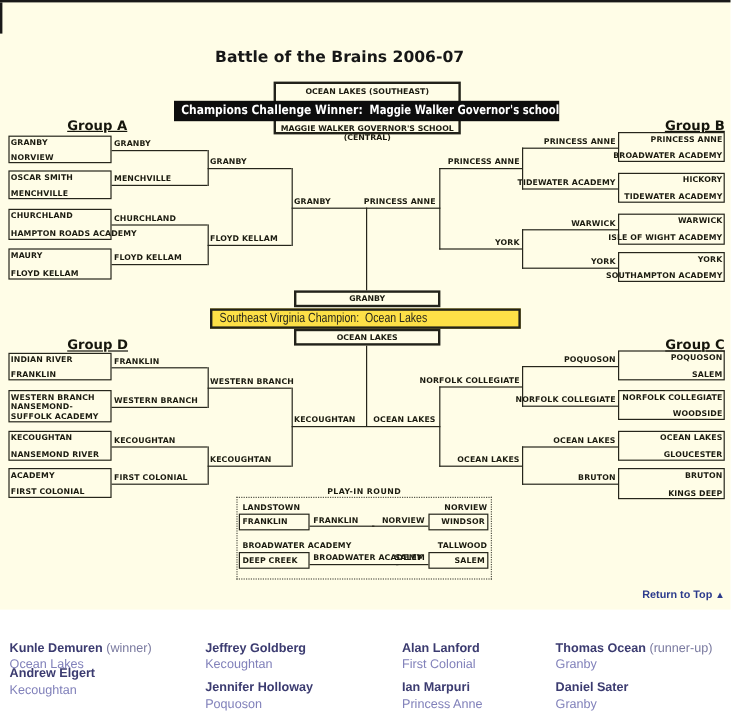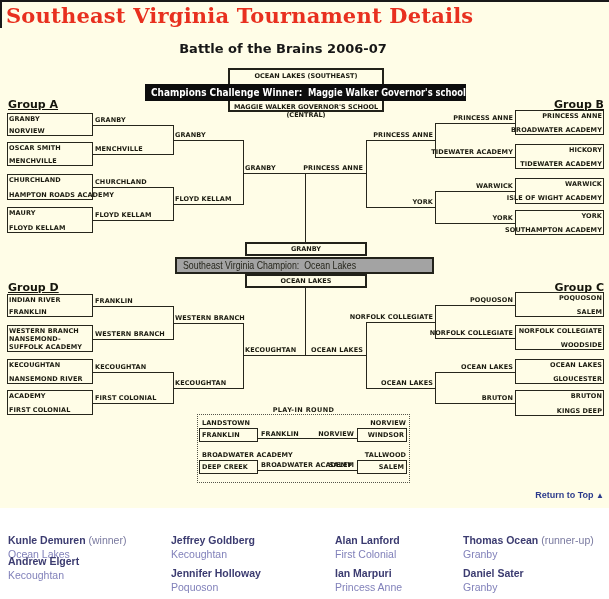--- a/index.html
+++ b/index.html
@@ -13,35 +13,35 @@
   #bracket-title{position:absolute;left:0;top:39px;width:566px;text-align:center;
                  color:#171717;font:bold 13px/15px "DejaVu Sans",sans-serif;}
   
   .t{position:absolute;font:bold 6.5px/8px "DejaVu Sans",sans-serif;color:#1b1b10;
      white-space:nowrap;letter-spacing:.1px;}
   .t.wrap{white-space:normal;line-height:7.5px;}
   .hl{position:absolute;height:1px;background:#26261c;}
   .vl{position:absolute;width:1px;background:#26261c;}
   .bx{position:absolute;border:1px solid #26261c;box-sizing:border-box;}
   .glabel{position:absolute;font:bold 11px/12px "DejaVu Sans",sans-serif;color:#15150c;
-          text-decoration:underline;white-space:nowrap;}
+          text-decoration:underline;white-space:nowrap;margin-left:48px;}
   
   #cc-box{position:absolute;left:228px;top:66px;width:156px;height:44px;
           border:2px solid #22221a;box-sizing:border-box;}
   .cc-team{position:absolute;left:228px;width:156px;text-align:center;
            font:bold 6.5px/8px "DejaVu Sans",sans-serif;color:#1b1b10;}
   #cc-bar{position:absolute;left:145px;top:82px;width:321px;height:17px;background:#0d0d0d;color:#fff;}
   .cond{display:inline-block;transform:scaleX(.85);transform-origin:0 50%;white-space:nowrap;}
   .cond80{display:inline-block;transform:scaleX(.8);transform-origin:0 50%;white-space:nowrap;}
   #cc-label{position:absolute;left:6px;top:0;font:bold 10.5px/17px "DejaVu Sans",sans-serif;}
   #cc-winner{position:absolute;left:163px;top:0;font:bold 10.5px/17px "DejaVu Sans",sans-serif;}
   
   .finalist{position:absolute;left:245px;width:122px;height:14px;border:2px solid #22221a;
             box-sizing:border-box;text-align:center;font:bold 6.5px/10px "DejaVu Sans",sans-serif;color:#1b1b10;}
-  #champ-banner{position:absolute;left:175px;top:255px;width:259px;height:17px;background:#a3a3a3;
+  #champ-banner{position:absolute;left:175px;top:255px;width:259px;height:17px;background:#fde047;
                 border:2px solid #22221a;box-sizing:border-box;padding-left:6px;
                 font:11px/13px "Liberation Sans",sans-serif;color:#26261c;white-space:nowrap;}
   
   #playin-box{position:absolute;left:197px;top:412px;width:213px;height:69px;
               border:1px dotted #55554a;box-sizing:border-box;}
   #playin-title{position:absolute;left:197px;top:404px;width:213px;text-align:center;
                 font:bold 6.5px/8px "DejaVu Sans",sans-serif;color:#1b1b10;letter-spacing:.4px;}
   
   .person{position:absolute;font:10.5px/13.5px "Liberation Sans",sans-serif;white-space:nowrap;}
   .pname{color:#3b3b70;font-weight:bold;}
@@ -50,21 +50,20 @@
   #return-top{position:absolute;right:5px;top:488px;color:#2c3b8c;
               font:bold 9px/10px "Liberation Sans",sans-serif;white-space:nowrap;cursor:pointer;}
   #return-top .tri{font-size:8px;}
 </style>
 </head>
 <body>
 
 <div id="page">
   <div id="panel">
     <div id="edge"></div>
-    <div id="page-title">Southeast Virginia Tournament Details</div>
     <div id="bracket-title">Battle of the Brains 2006-07</div>
 
     <div id="cc-box"></div>
     <div class="cc-team" style="top:70px;">OCEAN LAKES (SOUTHEAST)</div>
     <div id="cc-bar">
       <span id="cc-label" class="cond">Champions Challenge Winner:</span>
       <span id="cc-winner" class="cond80">Maggie Walker Governor's school</span>
     </div>
     <div class="cc-team" style="top:101px;">MAGGIE WALKER GOVERNOR'S SCHOOL (CENTRAL)</div>
 

